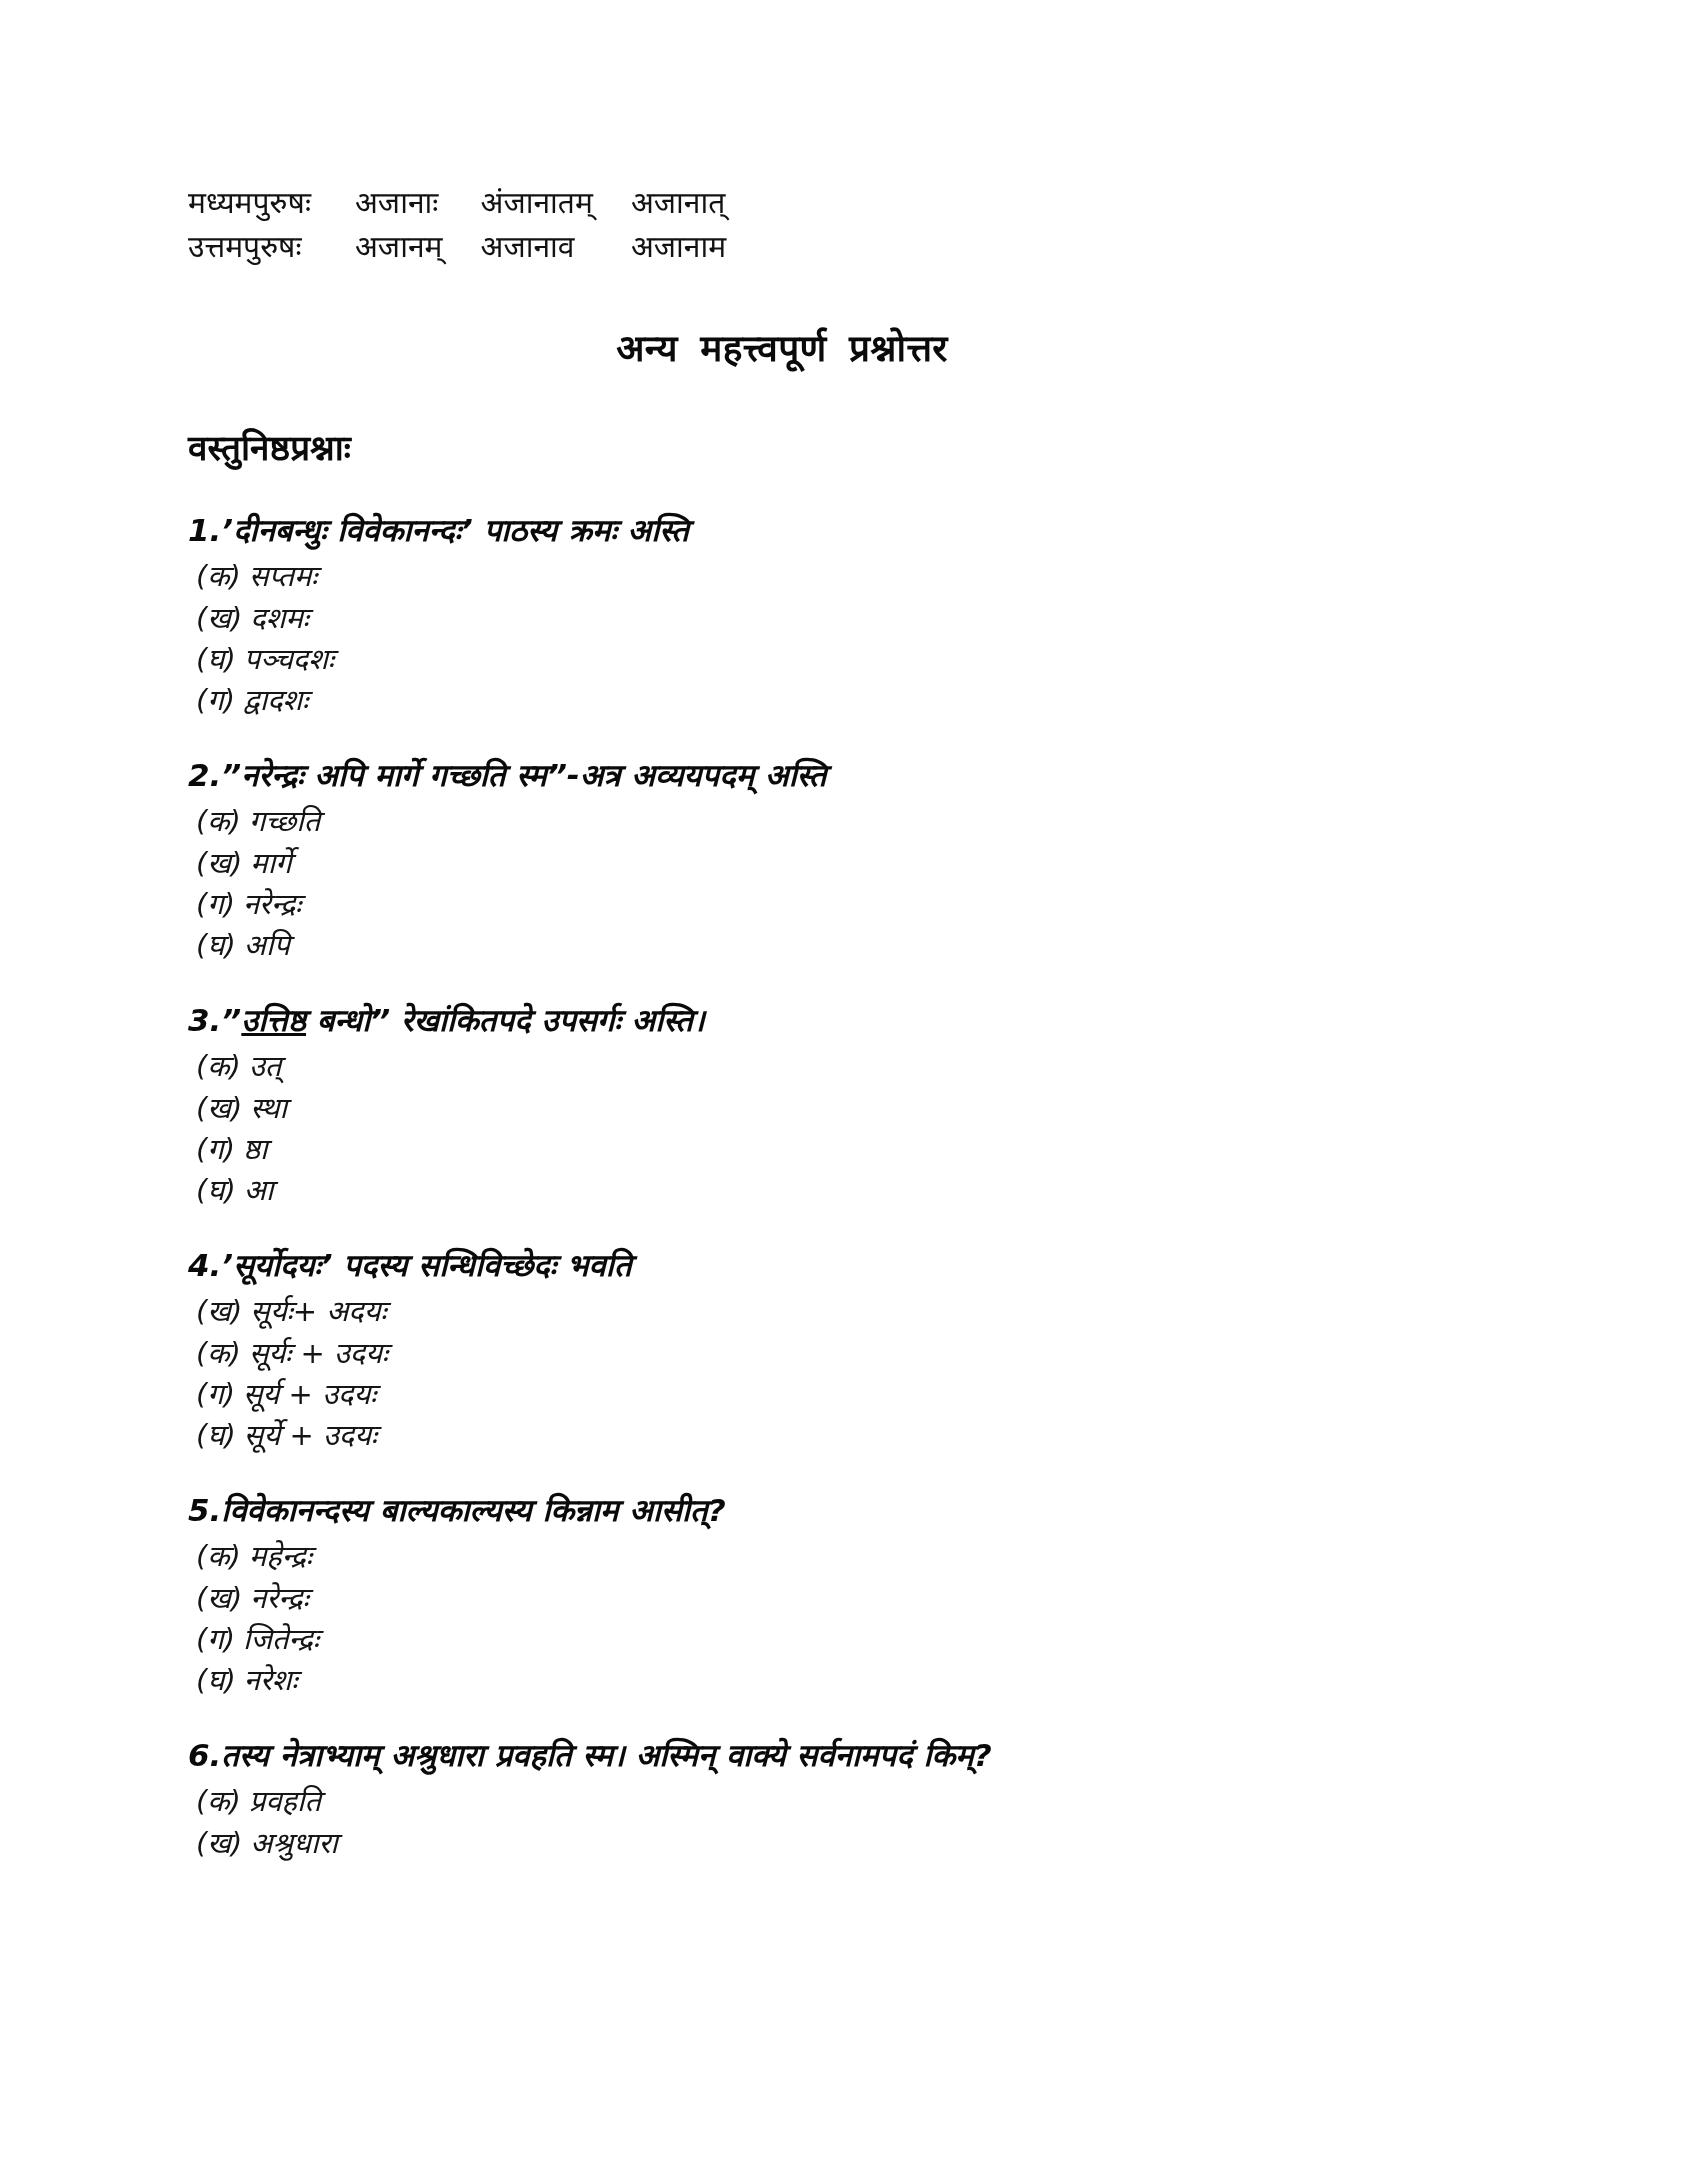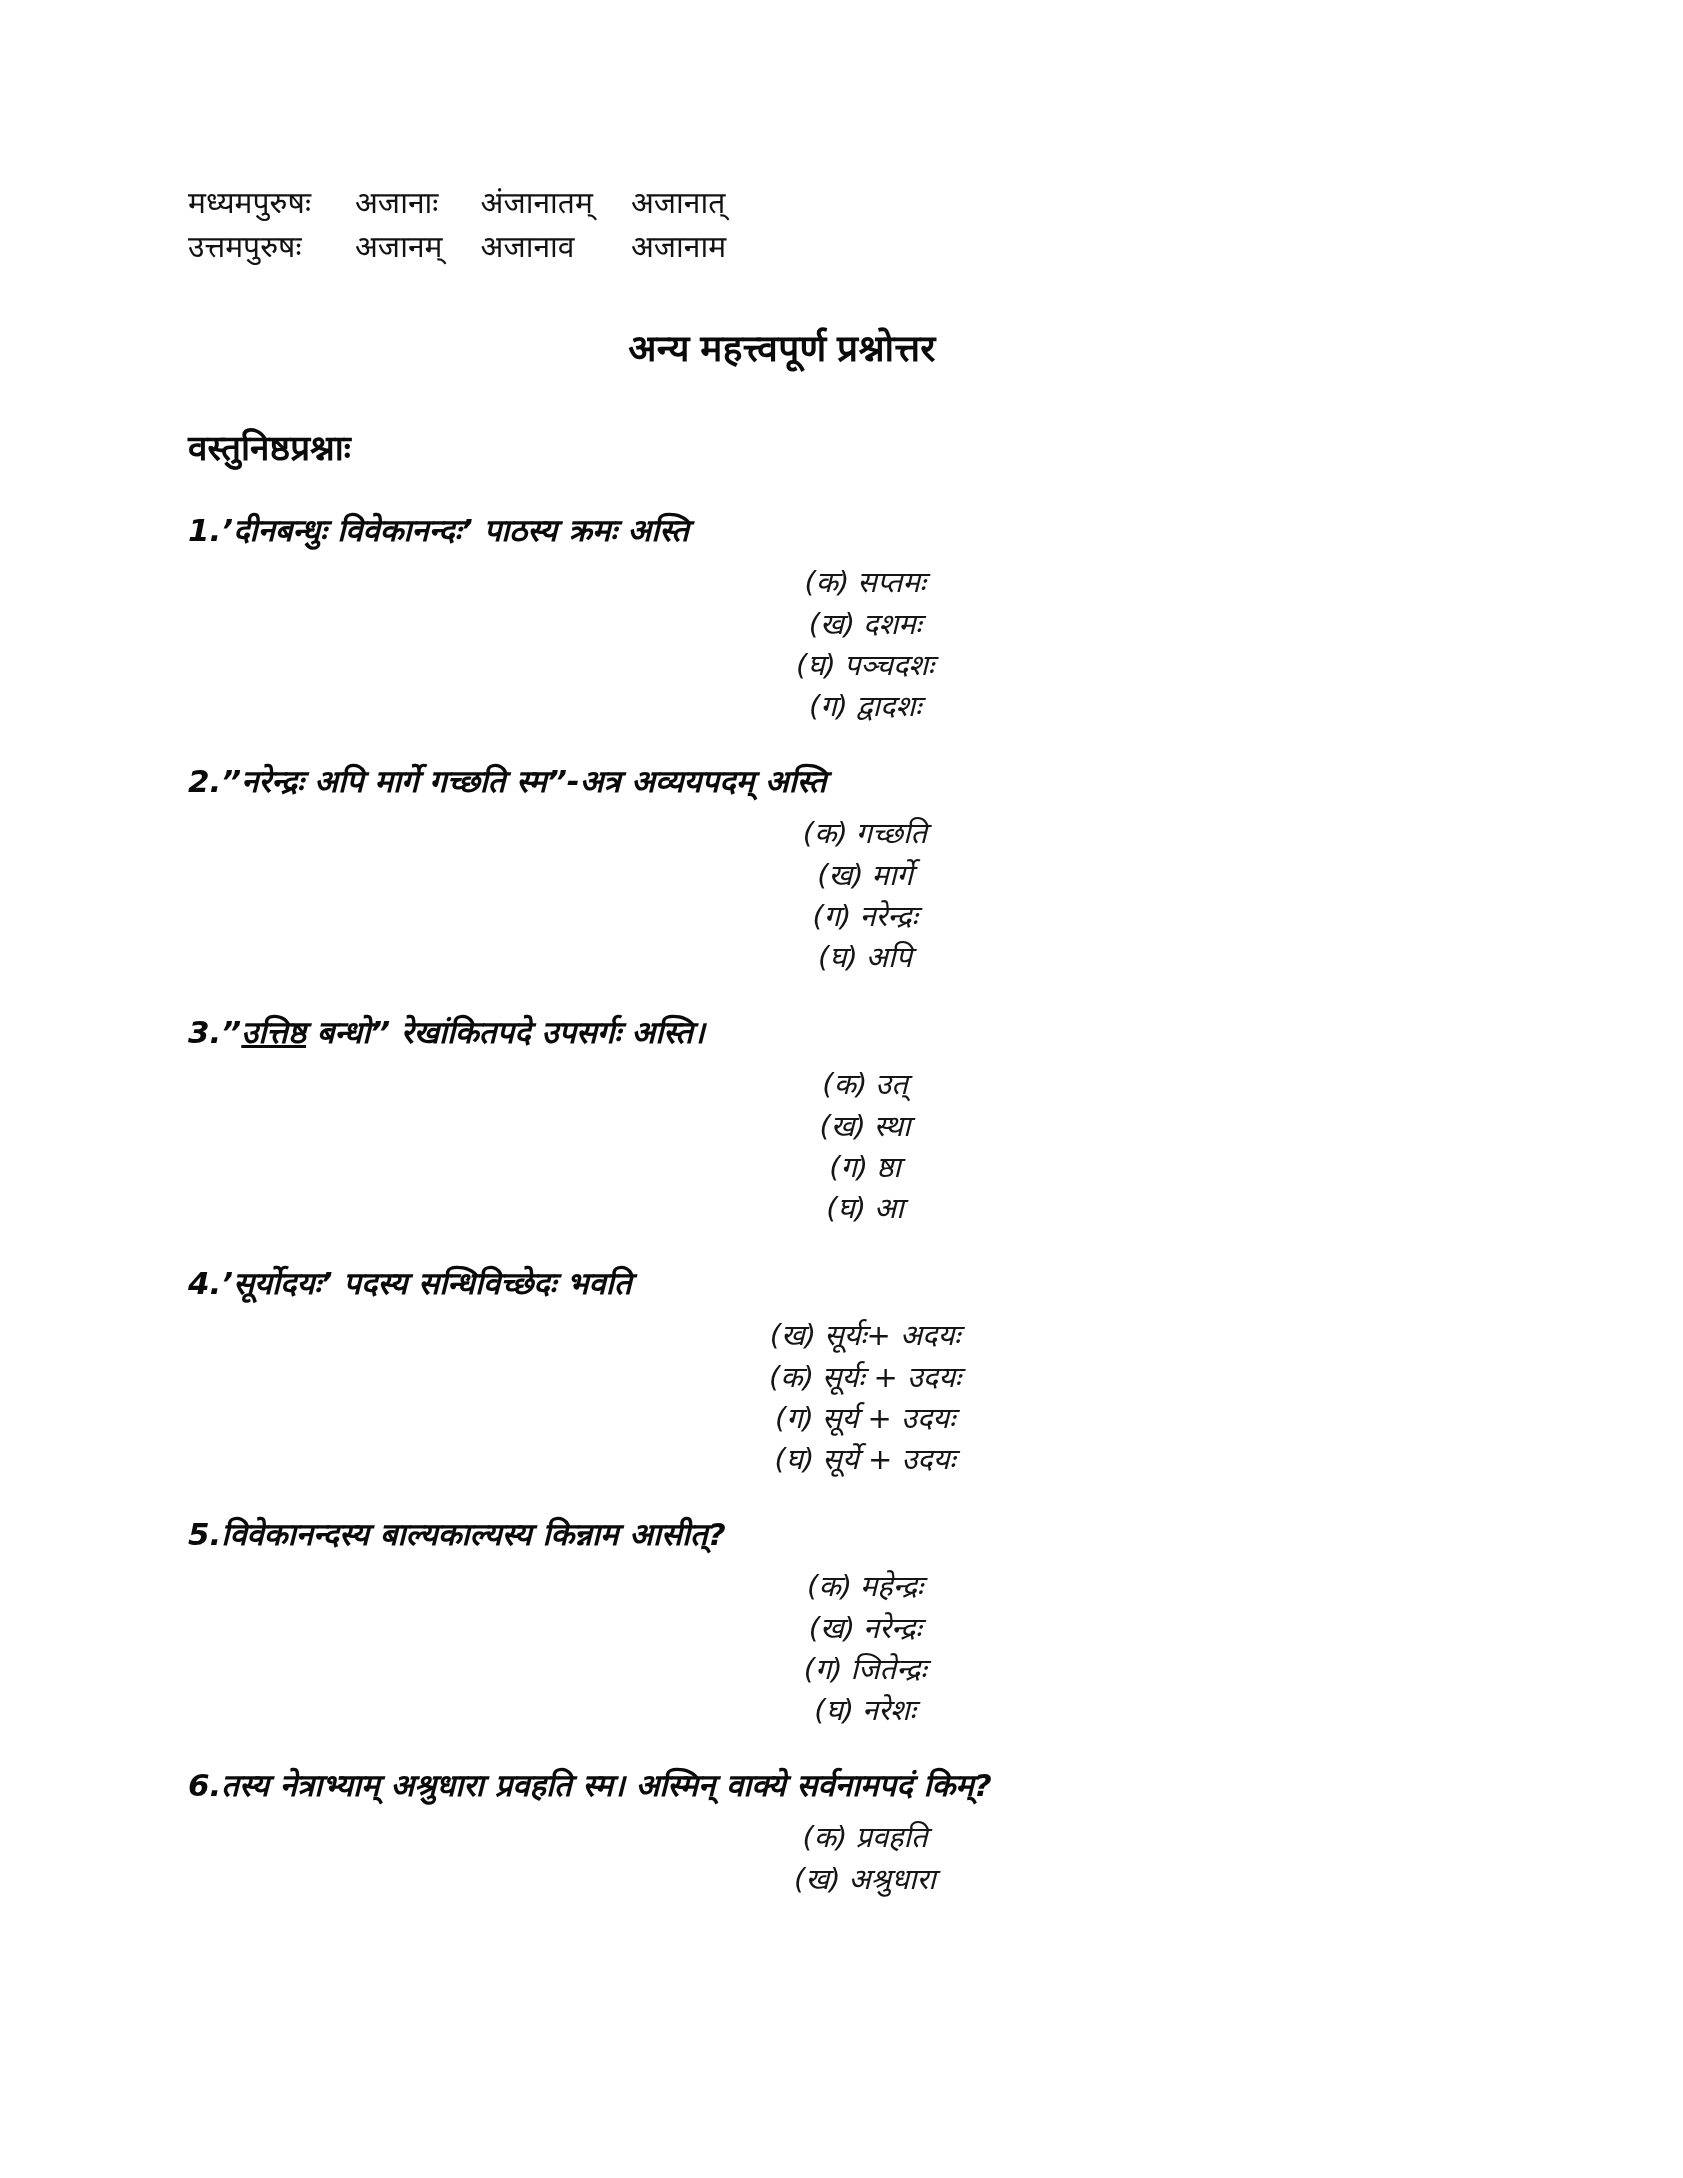--- a/index.html
+++ b/index.html
@@ -38,21 +38,21 @@
     vertical-align: baseline;
     white-space: nowrap;
   }
   .conj-table td.person { padding-right: 44px; }
   .conj-table td.form   { padding-right: 38px; }
 
   
   .main-heading {
     margin: 51px 0 0 0;
     text-align: center;
-    font-family: Liberation Sans, sans-serif;
+    font-family: Liberation Mono, monospace;
     font-size: 37px;
     font-weight: bold;
     letter-spacing: 0.3px;
     color: #0a0a0a;
     padding-right: 158px;
   }
 
   
   .section-heading {
     margin: 51px 0 0 0;
@@ -71,23 +71,22 @@
     font-size: 31px;
     font-weight: bold;
     line-height: 1.3;
     color: #0a0a0a;
     margin: 0 0 6px 0;
   }
   .question .underline { text-decoration: underline; }
 
   .options {
     list-style: none;
-    margin: 12px;
+    margin: 0;
     padding: 0 0 0 8px;
-    text-align: center;
   }
   .options li {
     font-family: "DejaVu Sans", "Liberation Sans", sans-serif;
     font-size: 29px;
     font-weight: normal;
     line-height: 1.42;
     color: #151515;
     white-space: nowrap;
   }
   .opt-key { margin-right: 8px; }

